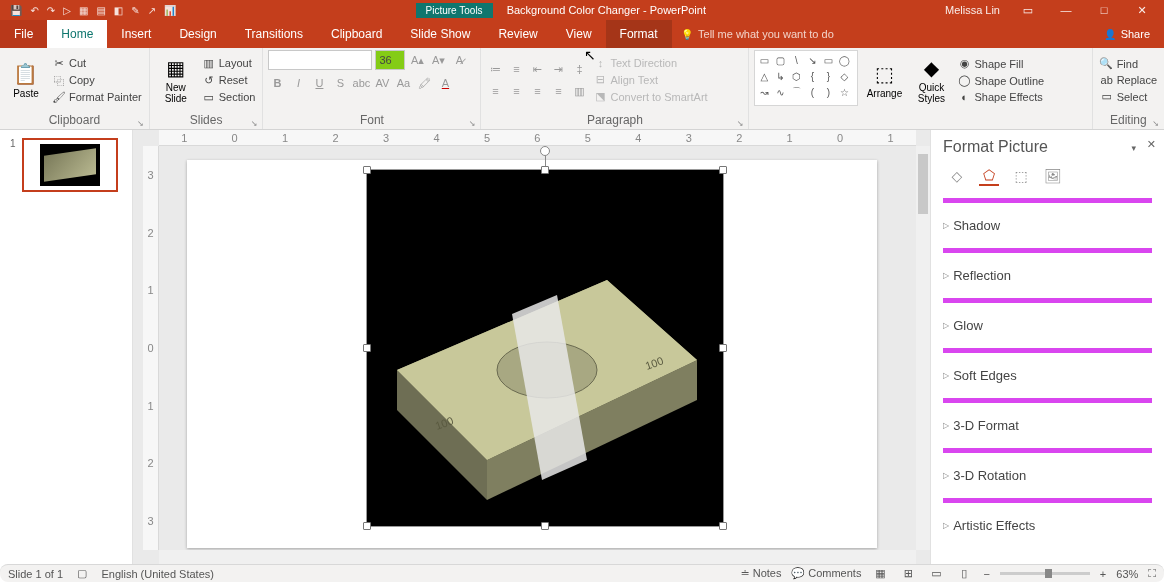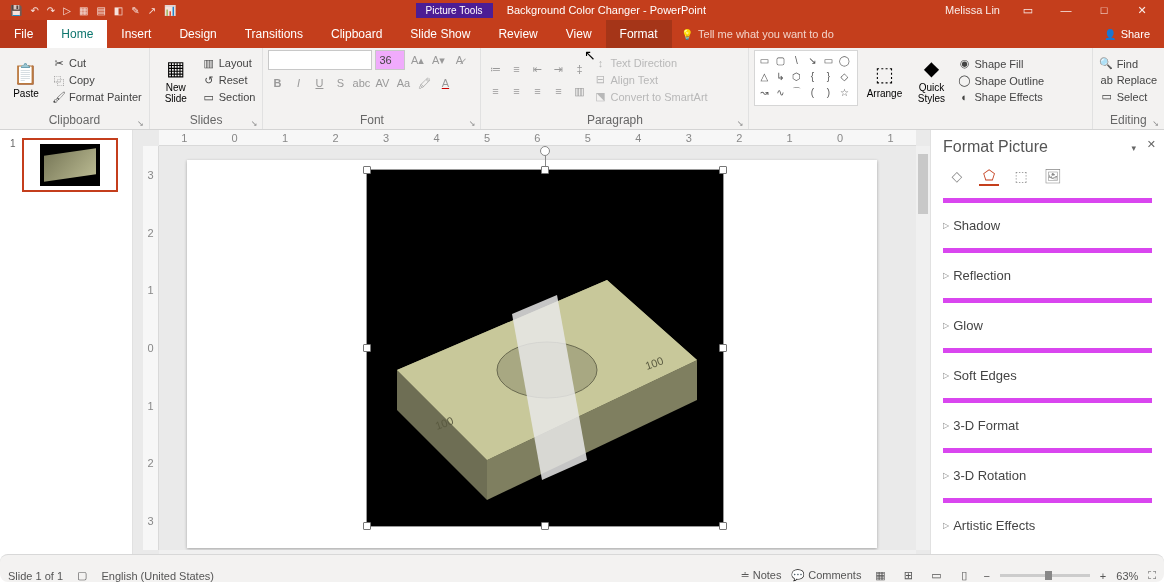--- a/index.html
+++ b/index.html
@@ -3,21 +3,21 @@
 <meta charset="utf-8">
 <style>
 * { margin: 0; padding: 0; box-sizing: border-box; font-family: "Segoe UI", sans-serif; font-size: 11px; user-select: none; }
 html, body { width: 1164px; height: 582px; overflow: hidden; background: #fff; }
 
 
 .titlebar { height: 20px; background: #c43e1c; display: flex; align-items: center; color: #fff; }
 .qat { display: flex; gap: 8px; padding-left: 10px; align-items: center; }
 .qat span { opacity: .85; font-size: 10px; }
 .title-center { flex: 1; display: flex; justify-content: center; gap: 14px; align-items: center; }
-.contextual { background: #4c1d95; padding: 2px 10px; font-size: 10px; }
+.contextual { background: #0f766e; padding: 2px 10px; font-size: 10px; }
 .doc-title { font-size: 11px; }
 .title-right { display: flex; gap: 18px; align-items: center; padding-right: 12px; }
 .title-right span { opacity: .9; font-size: 11px; }
 .wbtn { width: 20px; text-align: center; }
 
 
 .tabs { height: 28px; background: #c43e1c; display: flex; color: #fff; align-items: stretch; position: relative; }
 .tab { padding: 0 14px; display: flex; align-items: center; font-size: 12px; cursor: pointer; }
 .tab.file { background: #b8381a; }
 .tab.active { background: #fff; color: #0f766e; }
@@ -35,21 +35,21 @@
 .group-label:after { content: "↘"; position: absolute; right: 0; bottom: 1px; font-size: 8px; color: #888; }
 .big-btn { display: flex; flex-direction: column; align-items: center; justify-content: center; width: 42px; height: 60px; gap: 2px; }
 .big-btn .ico { font-size: 20px; }
 .big-btn .lbl { font-size: 10px; line-height: 1.1; text-align: center; }
 .col { display: flex; flex-direction: column; gap: 2px; justify-content: center; height: 60px; }
 .row { display: flex; gap: 3px; align-items: center; }
 .small-btn { display: flex; align-items: center; gap: 3px; padding: 1px 2px; font-size: 10px; color: #444; }
 .small-btn .ico { width: 14px; text-align: center; font-size: 11px; }
 .disabled { color: #b8b8b8; }
 .font-box { width: 104px; height: 20px; border: 1px solid #c8c8c8; background: #fff; padding: 0 4px; font-size: 11px; color: #999; }
-.size-box { width: 30px; height: 20px; border: 1px solid #c8c8c8; background: #f0abfc; padding: 0 3px; font-size: 11px; color: #444; }
+.size-box { width: 30px; height: 20px; border: 1px solid #c8c8c8; background: #84cc16; padding: 0 3px; font-size: 11px; color: #444; }
 .format-btn { width: 18px; height: 18px; display: flex; align-items: center; justify-content: center; color: #999; font-size: 11px; }
 .shape-gallery { width: 104px; height: 56px; border: 1px solid #d6d6d6; background: #fff; display: flex; flex-wrap: wrap; align-content: flex-start; padding: 2px; gap: 2px; }
 .shape-gallery span { width: 14px; height: 14px; font-size: 10px; color: #555; display: flex; align-items: center; justify-content: center; }
 
 
 .docarea { position: absolute; top: 130px; bottom: 18px; left: 0; right: 0; display: flex; }
 .thumbs { width: 133px; background: #fff; border-right: 1px solid #e1e1e1; padding: 8px 10px; }
 .thumb-wrap { display: flex; gap: 6px; align-items: flex-start; }
 .thumb-num { font-size: 10px; color: #666; }
 .thumb { width: 96px; height: 54px; border: 2px solid #c43e1c; background: #fff; display: flex; align-items: center; justify-content: center; }
@@ -77,21 +77,21 @@
 .pane-title { font-size: 16px; color: #555; margin-bottom: 10px; }
 .pane-close { position: absolute; right: 8px; top: 8px; color: #666; }
 .pane-opts { position: absolute; right: 28px; top: 13px; color: #666; font-size: 9px; }
 .pane-icons { display: flex; gap: 12px; margin-bottom: 12px; padding-left: 4px; }
 .pane-icons span { width: 20px; height: 20px; display: flex; align-items: center; justify-content: center; font-size: 14px; color: #888; }
 .pane-icons span.sel { color: #c43e1c; border-bottom: 2px solid #c43e1c; }
 .prop { padding: 15px 0; border-top: 5px solid #d946ef; font-size: 13px; color: #444; display: flex; align-items: center; gap: 4px; }
 .prop:before { content: "▷"; font-size: 8px; color: #888; }
 
 
-.status { position: absolute; bottom: 0; left: 0; right: 0; height: 28px; background: #f3f2f1; border-top: 1px solid #d8d8d8; display: flex; align-items: flex-end; font-size: 10px; color: #555; padding: 0 8px; gap: 14px; border-radius: 8px; }
+.status { position: absolute; bottom: 0; left: 0; right: 0; height: 18px; background: #f3f2f1; border-top: 1px solid #d8d8d8; display: flex; align-items: center; font-size: 10px; color: #555; padding: 0 8px; gap: 14px; border-radius: 8px; }
 .status .right { margin-left: auto; display: flex; gap: 10px; align-items: center; }
 .zoom-slider { width: 90px; height: 3px; background: #ccc; position: relative; }
 .zoom-slider:after { content: ""; position: absolute; left: 50%; top: -3px; width: 7px; height: 9px; background: #888; }
 .view-btn { width: 18px; text-align: center; }
 
 .cursor { position: absolute; left: 584px; top: 47px; font-size: 14px; color: #000; pointer-events: none; z-index: 999; }
 </style>
 </head>
 <body>
 

